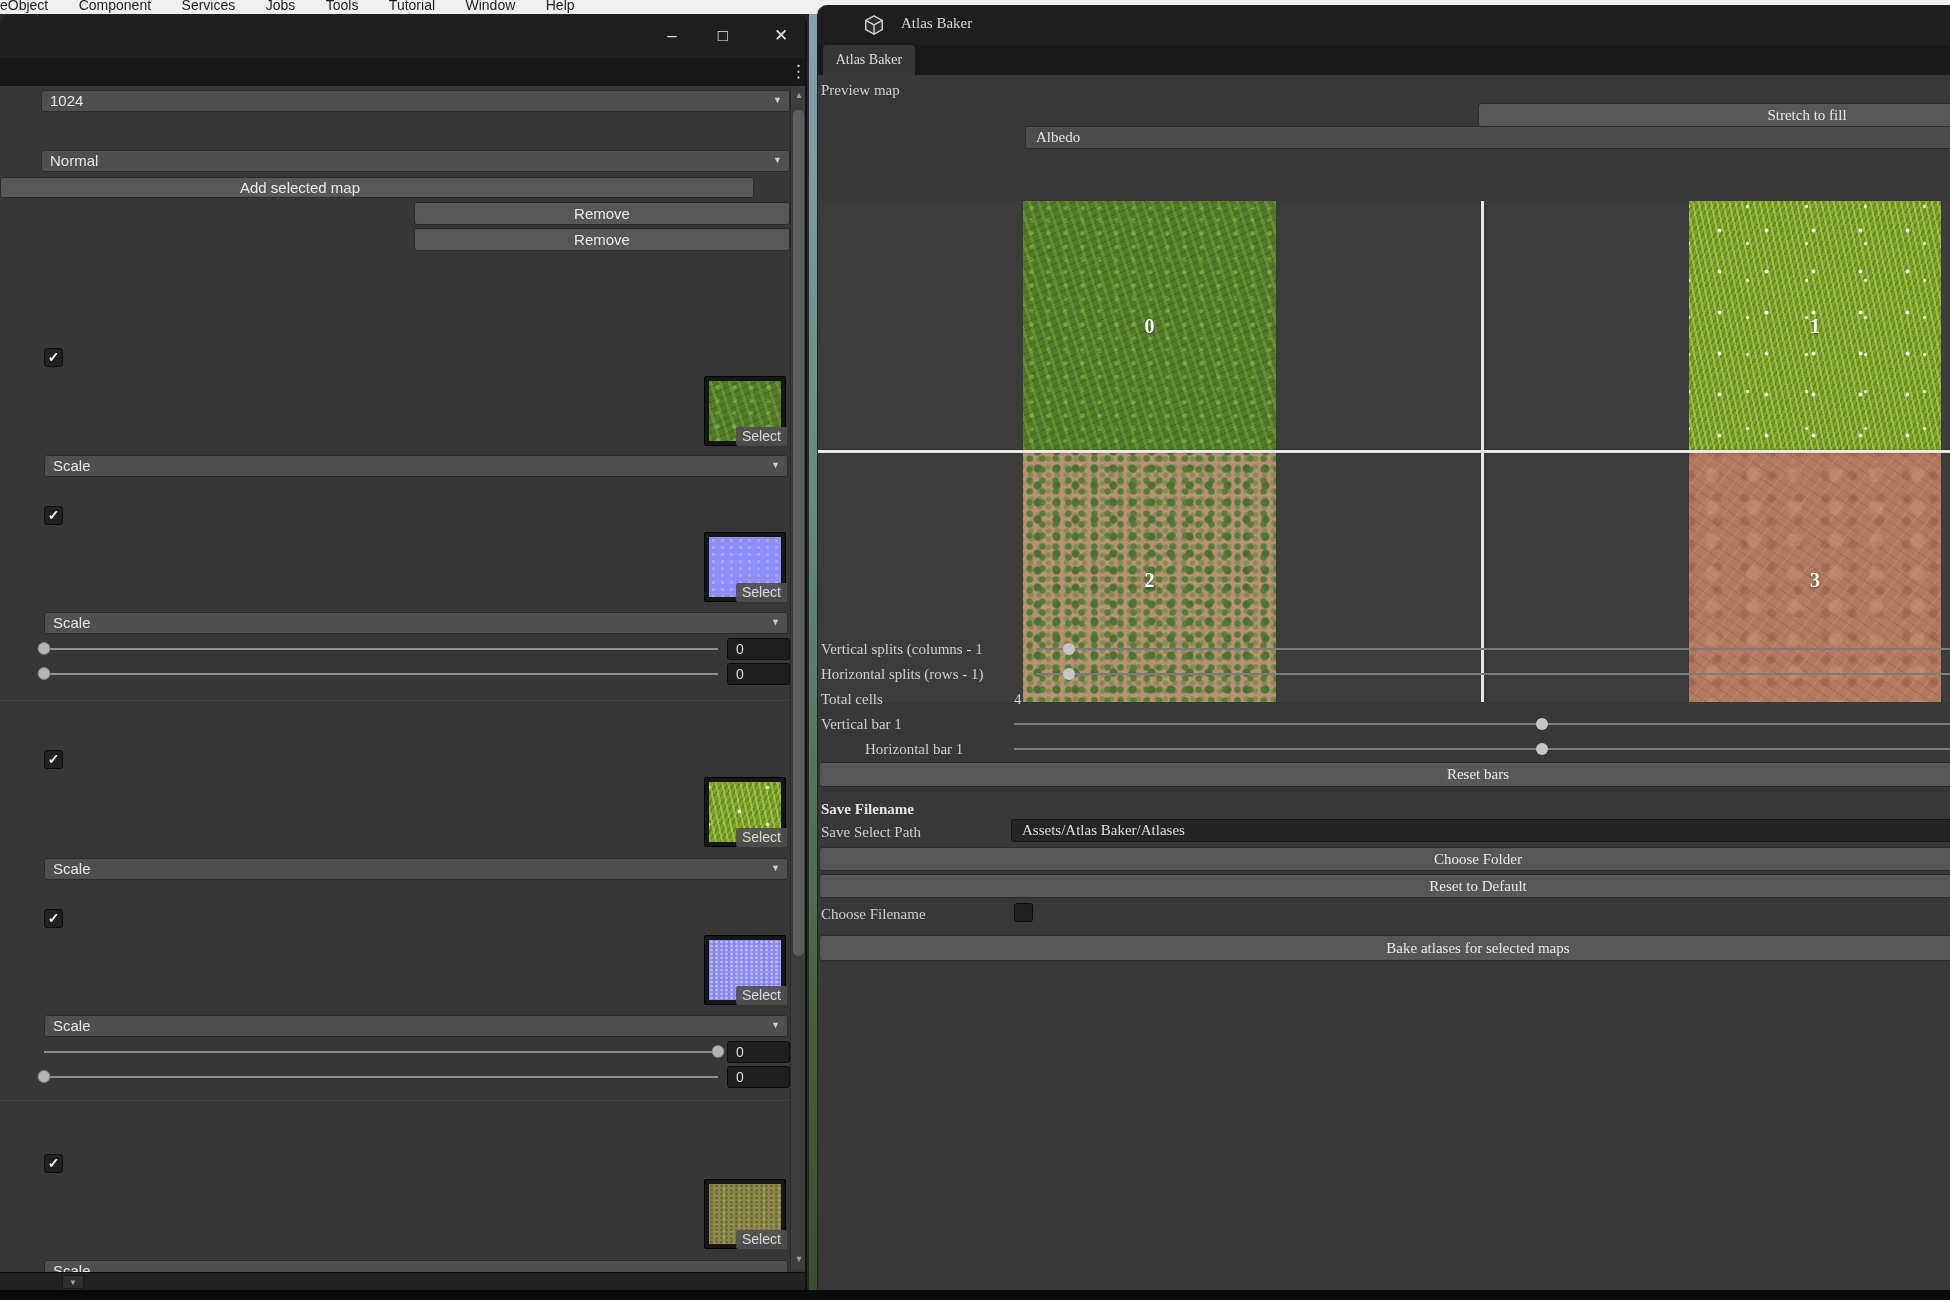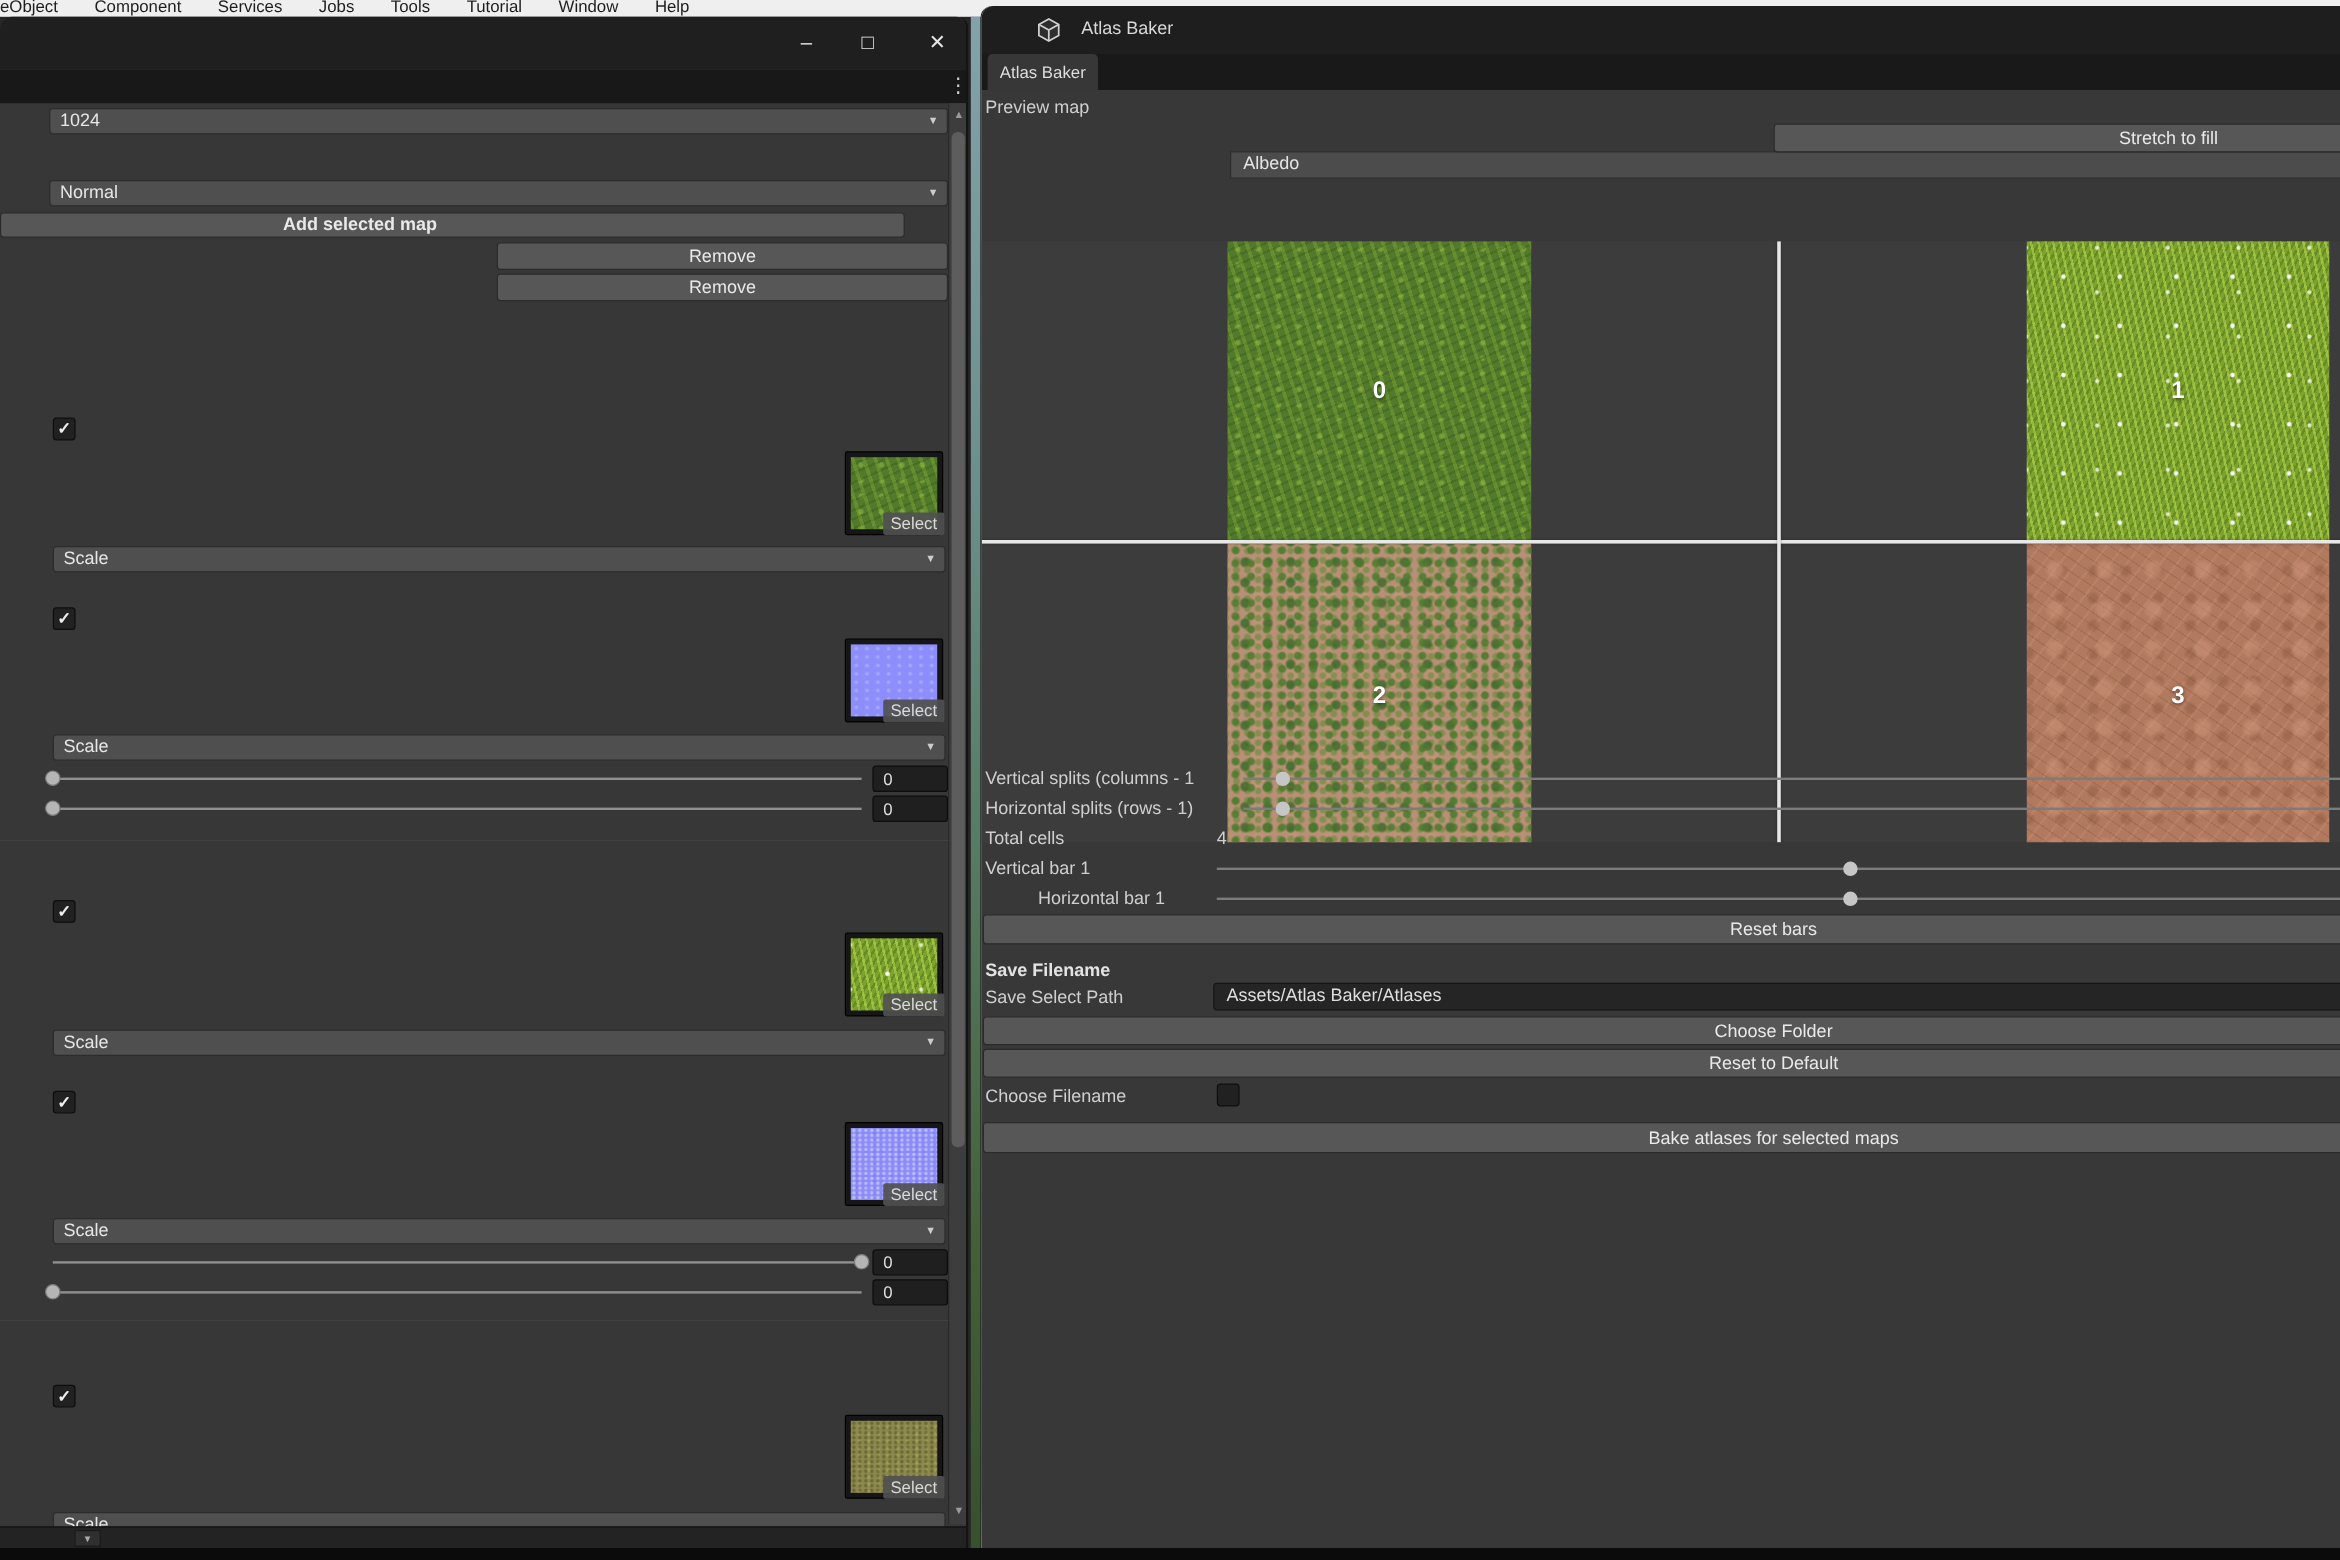--- a/index.html
+++ b/index.html
@@ -52,22 +52,22 @@
 
   #lwin-bottom{left:0;top:1258px;width:807px;height:19px;background:#232323;border-top:1px solid #111;}
   #mini-dd{position:absolute;left:62px;top:2px;width:22px;height:14px;background:#2f2f2f;
     border:1px solid #1a1a1a;color:#aaaaaa;font-size:8px;text-align:center;line-height:13px;}
 
   
   #sliver{left:809px;top:14px;width:8px;height:1277px;
     background:linear-gradient(#84a2aa 0%,#6d8f8c 30%,#567a62 55%,#436038 80%,#37502e 100%);}
 
   
-  #rwin{left:817px;top:5px;width:1133px;height:1286px;background:#a3a3a3;
-    border-radius:10px 0 0 0;border-left:1px solid #232323;overflow:hidden;}
+  #rwin{left:817px;top:5px;width:1133px;height:1286px;background:#a21caf;
+    border-radius:10px 0 0 0;border-left:1px solid #232323;overflow:hidden;font-family:Liberation Serif, serif;}
   #rwin-title{left:0;top:0;width:100%;height:40px;background:#1e1e1e;border-radius:10px 0 0 0;}
   #rwin-title .ttl{position:absolute;left:83px;top:10px;font-size:15px;color:#d8d8d8;}
   #rwin-tabbar{left:0;top:40px;width:100%;height:30px;background:#191919;}
   #rwin-tab{position:absolute;left:5px;top:0;width:92px;height:30px;background:#373737;
     border-radius:4px 4px 0 0;color:#dedede;font-size:14px;display:flex;align-items:center;justify-content:center;}
   #rwin-content{left:0;top:70px;width:100%;height:1216px;background:#383838;}
 
   .rlabel{position:absolute;color:#cfcfcf;font-size:15px;line-height:22px;white-space:nowrap;}
   .rdd{position:absolute;background:#4c4c4c;border:1px solid #2c2c2c;color:#e4e4e4;
     font-size:15px;line-height:20px;padding:0 10px;white-space:nowrap;}
@@ -153,21 +153,21 @@
     <div class="dd" style="left:41px;top:76px;width:749px;height:22px;">
       <span>1024</span>
       <span class="dd-arrow">▼</span>
     </div>
 
     <div class="dd" style="left:41px;top:136px;width:749px;height:22px;">
       <span>Normal</span>
       <span class="dd-arrow">▼</span>
     </div>
 
-    <div class="btn" style="left:0;top:163px;width:754px;height:21px;font-weight:bold;">
+    <div class="btn" style="left:0;top:163px;width:754px;height:21px;">
       <span style="transform:translateX(-77px);">Add selected map</span>
     </div>
 
     <div class="btn" style="left:414px;top:188px;width:376px;height:23px;">Remove</div>
     <div class="btn" style="left:414px;top:214px;width:376px;height:23px;">Remove</div>
 
     <div class="checkbox on" style="left:44px;top:334px;">
       <span class="check">✓</span>
     </div>
     <div class="thumb" style="left:704px;top:362px;">

